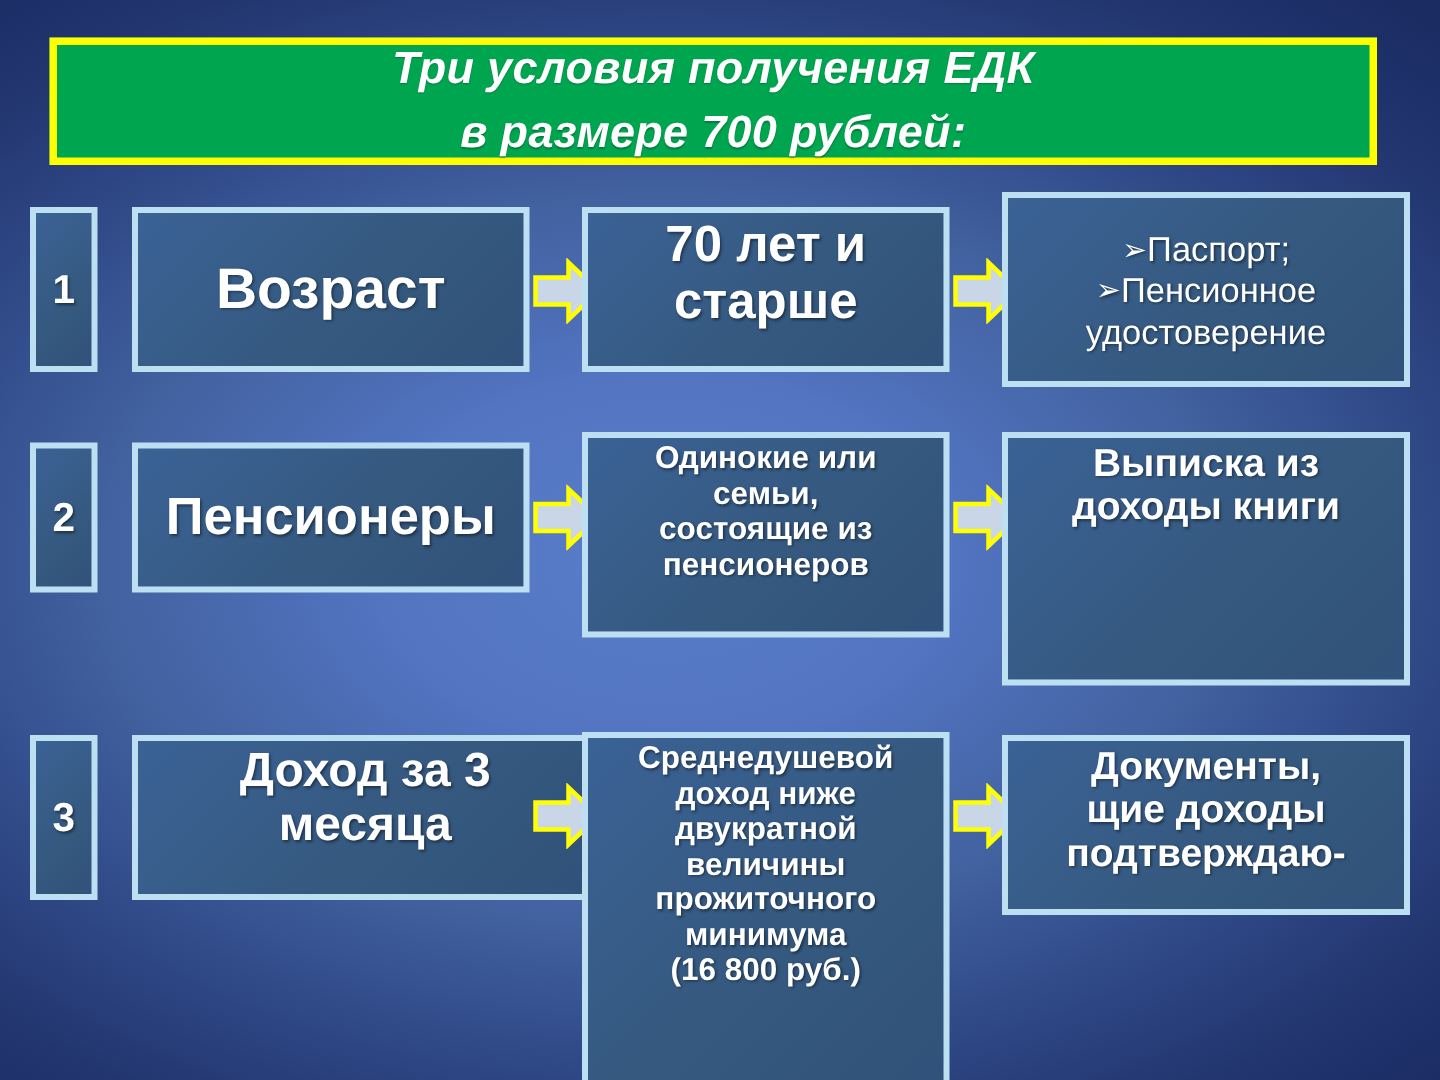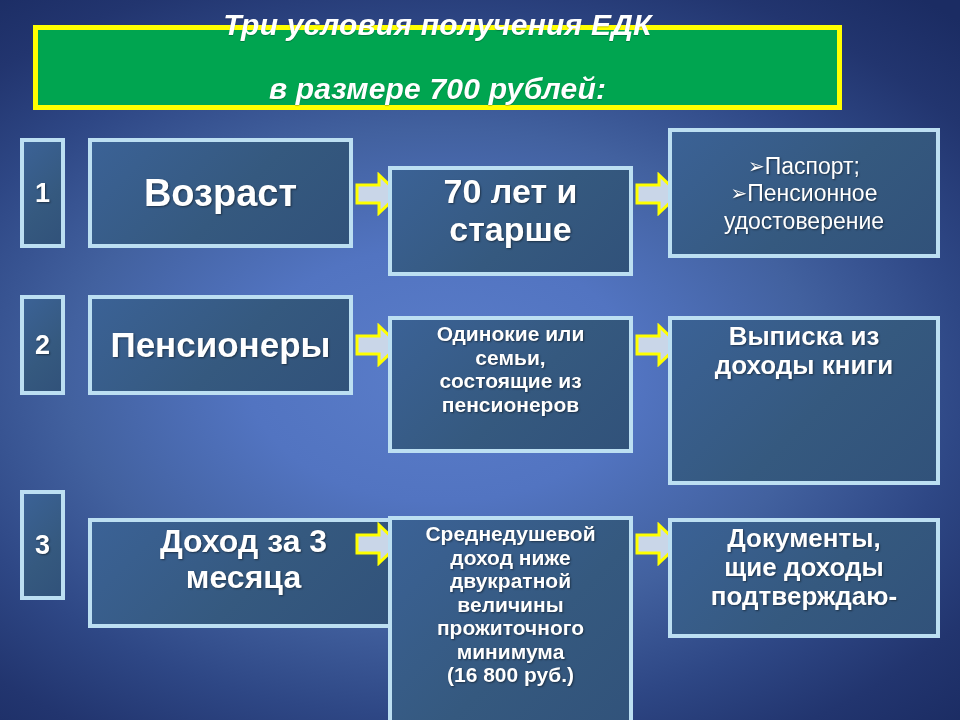--- a/index.html
+++ b/index.html
@@ -12,28 +12,27 @@
   #slide{
     position:relative;width:960px;height:720px;
     background:
       radial-gradient(ellipse 78% 68% at 46% 52%,
         #5a7dc9 0%, #5274c1 26%, #42619f 50%, #2e4785 70%, #22356f 86%, #1b2c63 100%);
     overflow:hidden;
   }
 
   
   #title-banner{
-    position:absolute;left:33px;top:25px;width:809px;height:85px;
+    position:absolute;left:33px;top:25px;width:885px;height:85px;
     background:#00a550;
     border:5px solid #ffff00;
     box-sizing:border-box;
     display:flex;flex-direction:column;
-    align-items:center;justify-content:flex-end;
+    align-items:center;justify-content:space-between;
     line-height:1.08;
-    gap:31px;
   }
   #title-banner .tline{
     color:#ffffff;font-weight:bold;font-style:italic;
     font-size:30px;letter-spacing:.2px;white-space:nowrap;
     text-shadow:0 1px 1px rgba(0,0,0,.25);
   }
 
   
   .box{
     position:absolute;box-sizing:border-box;
@@ -66,21 +65,21 @@
   }
   .bullets .bl{
     display:block;white-space:nowrap;
     font-size:23px;font-weight:normal;color:#fff;
     text-shadow:1px 1px 2px rgba(0,0,0,.45);
     line-height:1.18;
   }
   .bullets .bl.wide{font-size:23px;}
   .bullets .bullet-glyph{font-size:20px;vertical-align:1px;}
 
-  .multi{display:block;margin-top:28px;}
+  .multi{display:block;}
   .multi .ln{display:block;white-space:nowrap;}
 </style>
 </head>
 <body>
 
 <div id="slide">
 
   <div id="title-banner">
     <div class="tline">Три условия получения ЕДК</div>
     <div class="tline">в размере 700 рублей:</div>

